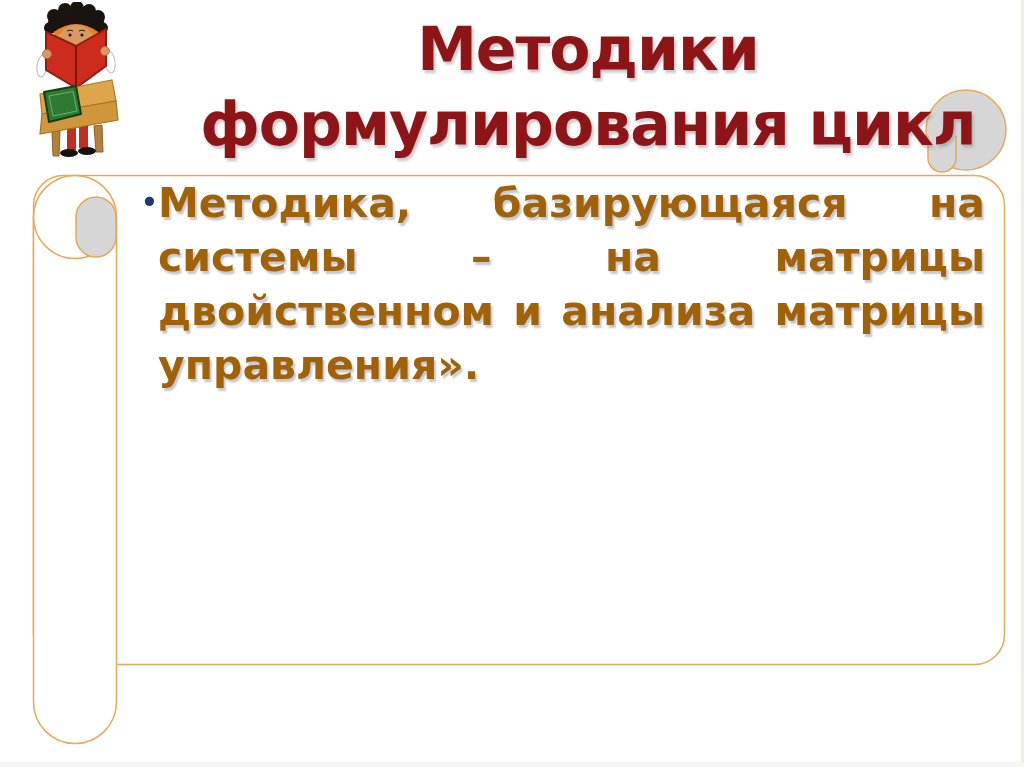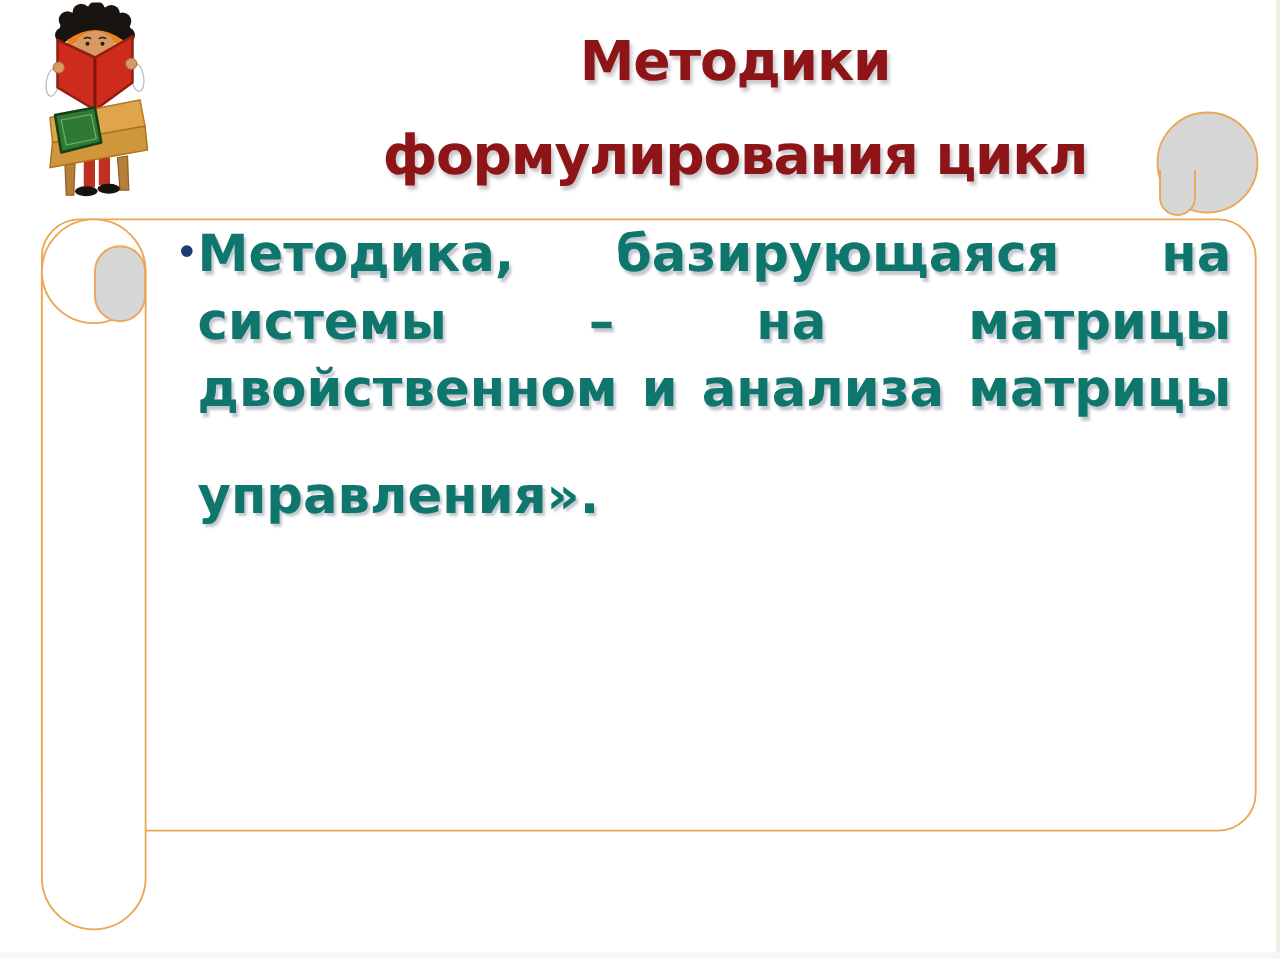--- a/index.html
+++ b/index.html
@@ -25,46 +25,46 @@
     position: absolute; left: 0; bottom: 0;
     width: 100%; height: 5px;
     background: #f7f6f4;
   }
 
   .title {
     position: absolute;
     left: 160px; top: 12px; width: 856px;
     text-align: center;
     color: #8d1518;
-    font-size: 44px; font-weight: 700;
+    font-size: 60px; font-weight: 700;
     line-height: 75px;
     letter-spacing: -1px;
     text-shadow: 2px 3px 3px rgba(130,130,140,0.45);
     z-index: 3;
   }
 
   .bullet {
     position: absolute;
     left: 140px; top: 186px;
     font-size: 32px; line-height: 32px;
     color: #1f3a6e;
     z-index: 3;
   }
 
   .body-block {
     position: absolute;
     left: 158px; top: 176px; width: 827px;
-    color: #0f766e;
+    color: #a16207;
     font-size: 41px; font-weight: 700;
     line-height: 54px;
     text-shadow: 2px 3px 2px rgba(110,115,135,0.40);
     z-index: 3;
   }
   .bline { text-align: justify; text-align-last: justify; }
-  .bline.last { text-align-last: left; margin-top: 31px; }
+  .bline.last { text-align-last: left; }
 </style>
 </head>
 <body>
 
 <div class="slide">
 
   <svg class="scroll-svg" viewBox="0 0 1024 767" xmlns="http://www.w3.org/2000/svg">
     <g stroke="#eaa755" stroke-width="1.5">
 
       <rect x="33.5" y="175.5" width="971" height="489" rx="30" fill="#ffffff"></rect>

